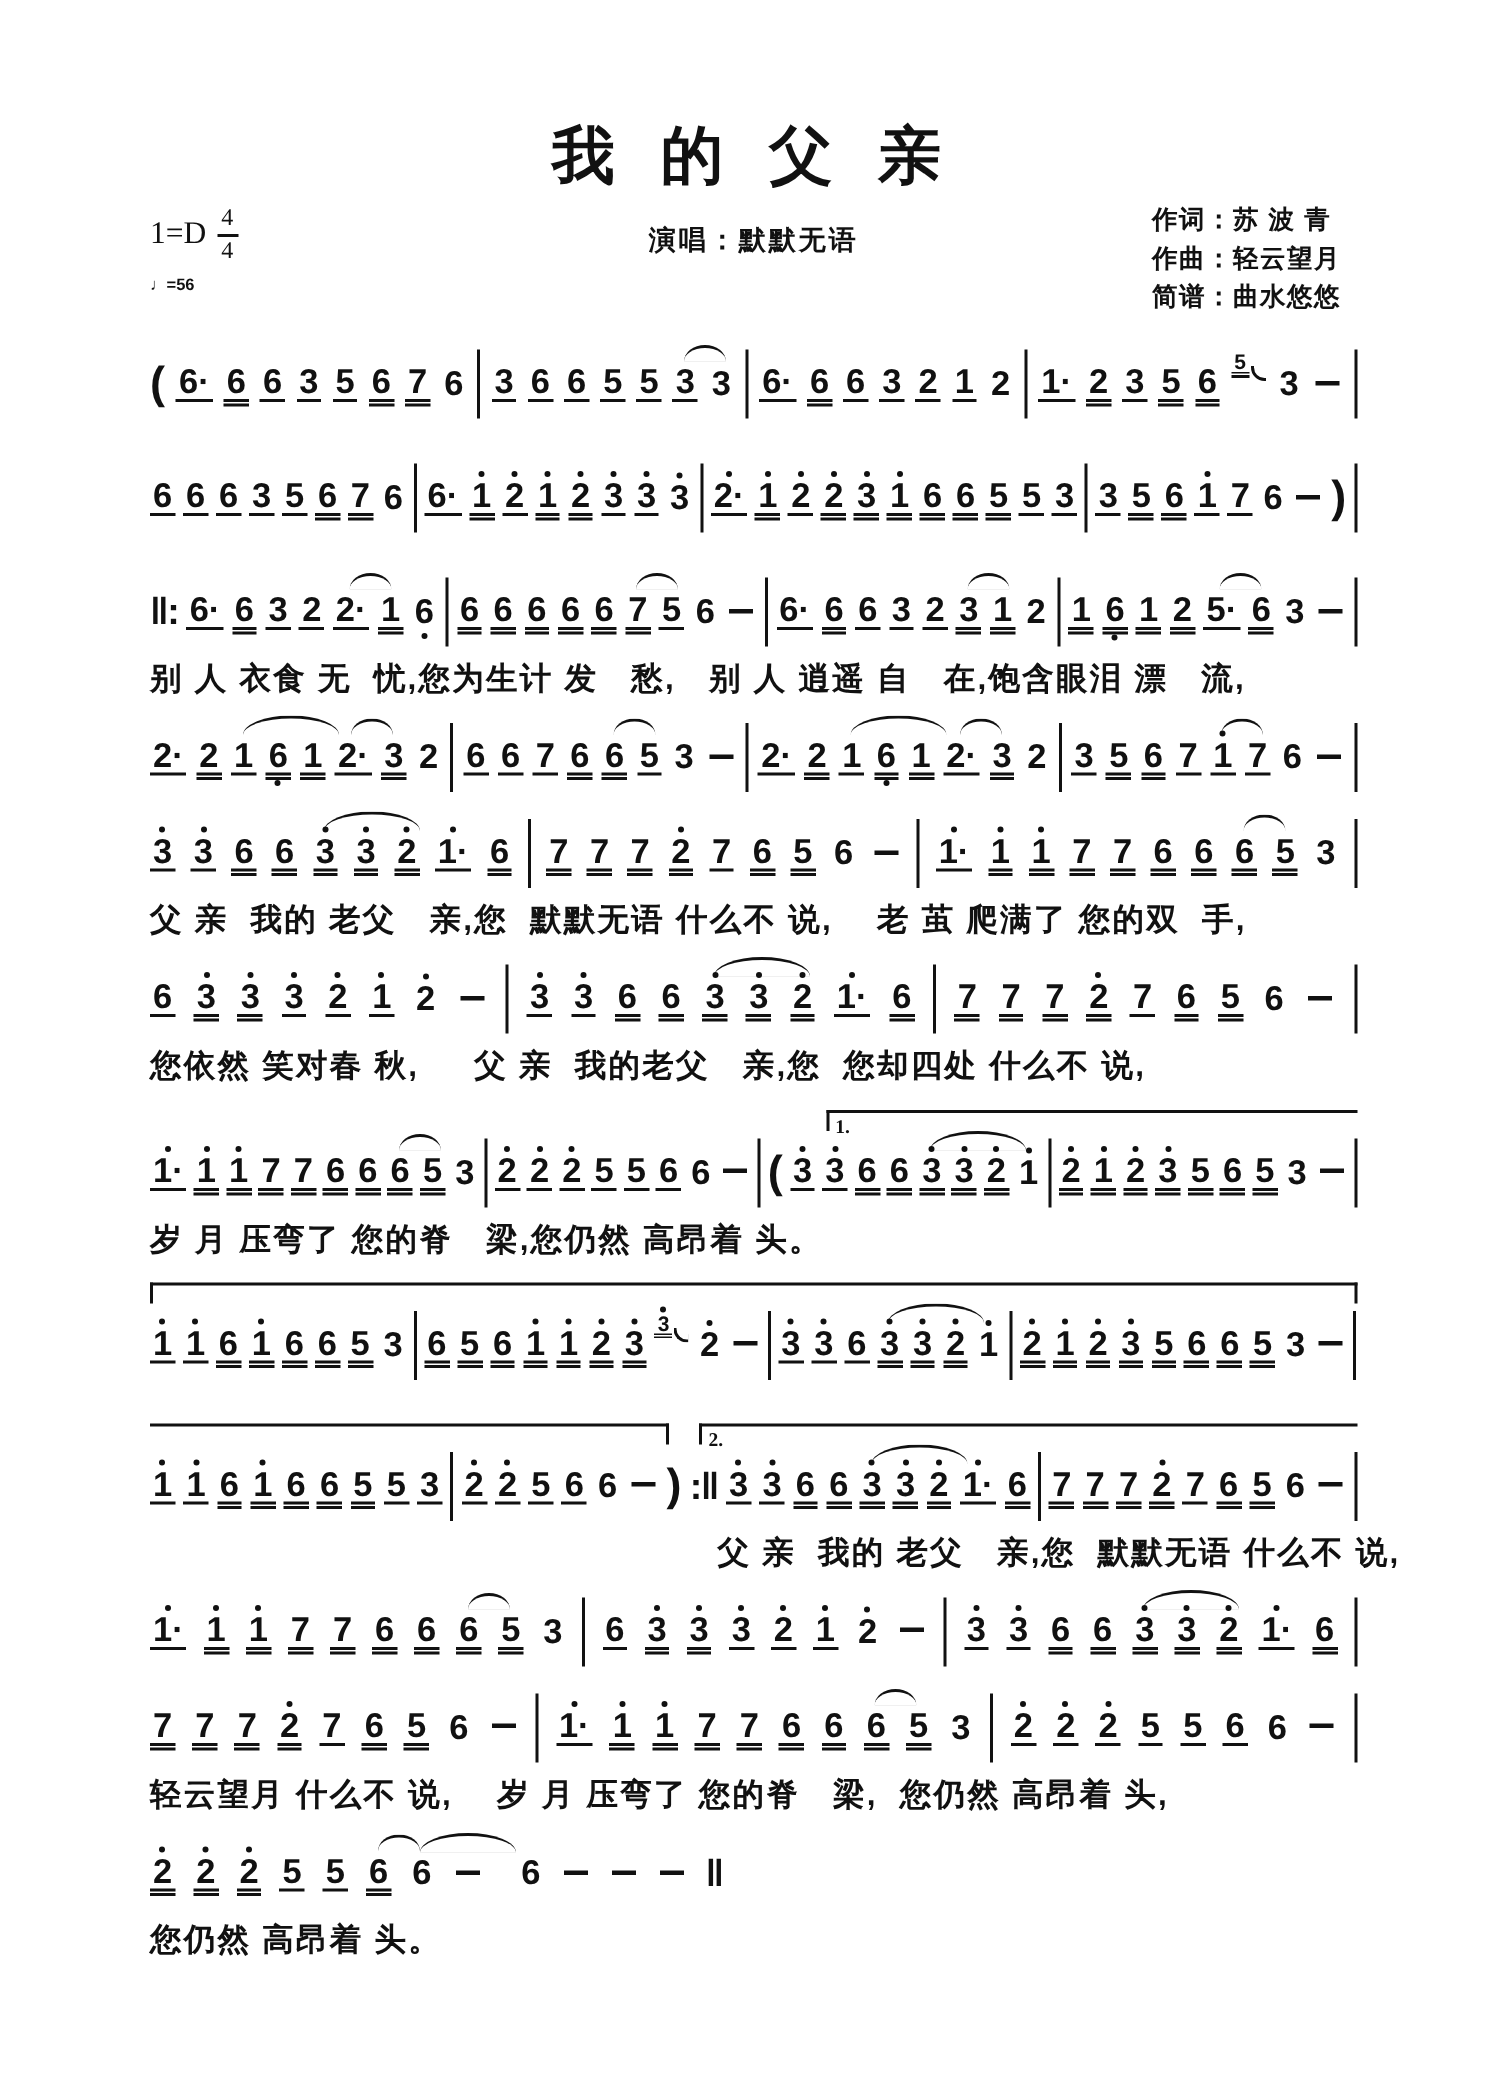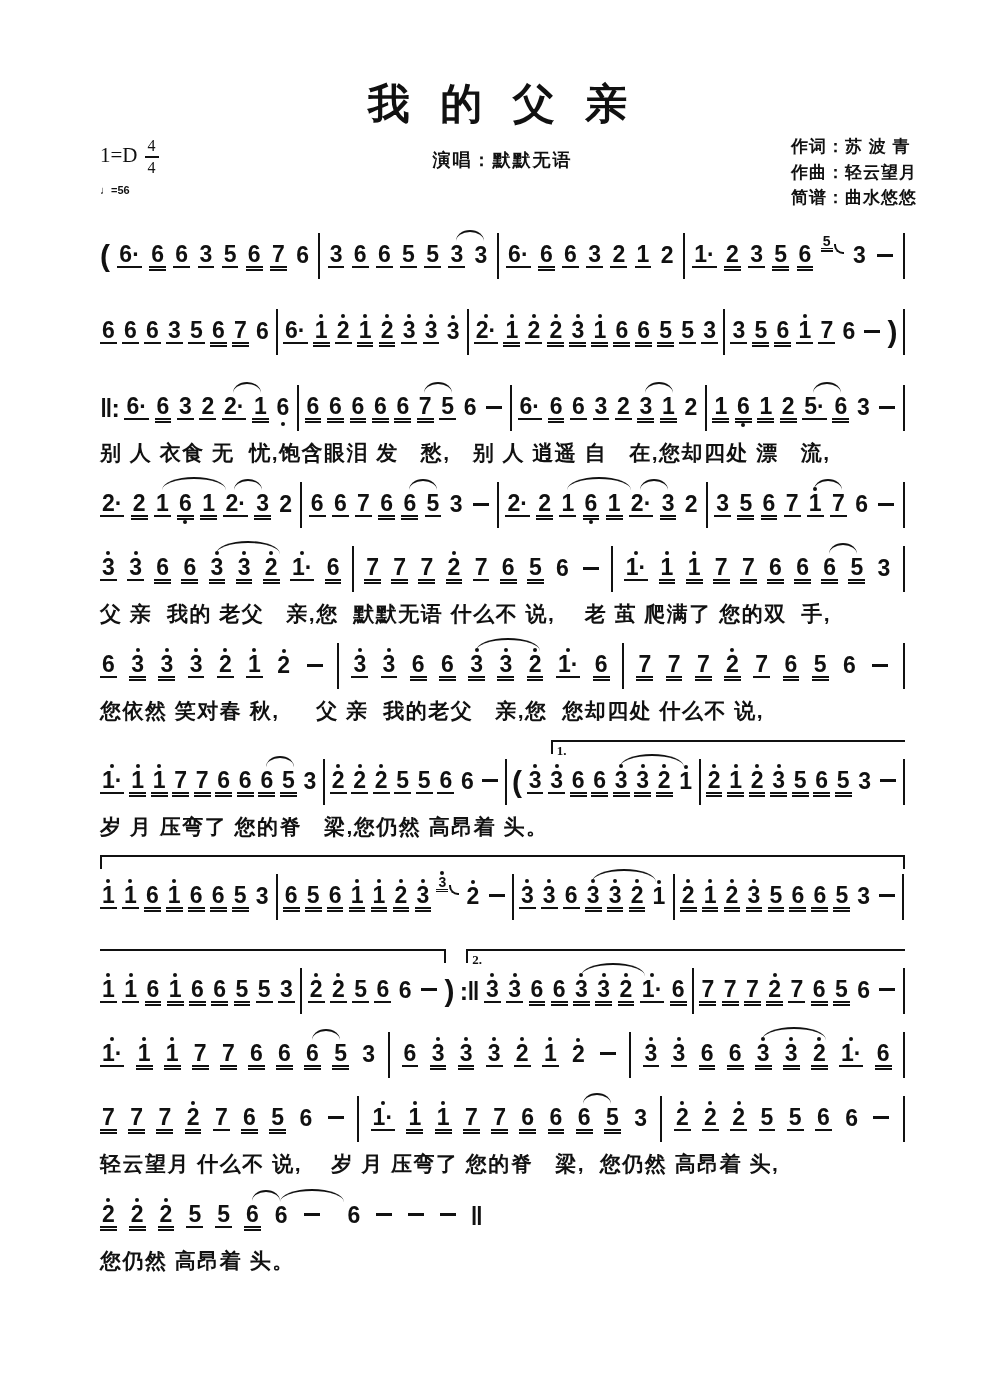--- a/index.html
+++ b/index.html
@@ -12,21 +12,21 @@
   .title{margin:16px;text-align:center;font-family:"Liberation Serif","DejaVu Serif",serif;
          font-size:42px;font-weight:bold;letter-spacing:10px;}
   .performer{text-align:center;font-size:18px;font-weight:600;margin-top:16px;letter-spacing:2px;}
   .keyblock{position:absolute;left:100px;top:138px;font-family:"Liberation Serif","DejaVu Serif",serif;
             font-size:21px;font-weight:normal;}
   .frac{display:inline-block;vertical-align:middle;text-align:center;margin-left:7px;
         font-size:16px;line-height:1;}
   .frac .num{display:block;border-bottom:2px solid #111;padding:0 3px 2px;}
   .frac .den{display:block;padding-top:2px;}
   .tempo{position:absolute;left:100px;top:184px;font-size:11px;font-weight:bold;}
-  .credits{position:absolute;right:83px;top:134px;font-size:17px;font-weight:600;
+  .credits{position:absolute;right:106px;top:134px;font-size:17px;font-weight:600;
            line-height:1.5;letter-spacing:1px;text-align:left;}
 
   
   #score{margin-top:60px;}
   .sysline{position:relative;}
   .sysline.no-lyr{margin-bottom:28px;}
   .sysline.has-lyr{margin-bottom:16px;}
   .sysline.vspace{padding-top:18px;}
   .music-row{display:flex;justify-content:space-between;align-items:center;height:48px;}
   .music-row.short{justify-content:flex-start;gap:12px;width:46%;}
@@ -634,21 +634,21 @@
           </span>
           <span class="note">
             <span class="ad"></span>
             <span class="core" style="display: flex; align-items: center; height: 24px;">
               <span class="dash"></span>
             </span>
             <span class="bd"></span>
           </span>
           <span class="barline"></span>
         </div>
-        <div class="lyrics">别 人 衣食 无  忧,饱含眼泪 发   愁,   别 人 逍遥 自   在,您却四处 漂   流,</div>
+        <div class="lyrics">别 人 衣食 无  忧,您为生计 发   愁,   别 人 逍遥 自   在,饱含眼泪 漂   流,</div>
       </div>
       <div class="sysline has-lyr">
         <div class="music-row">
           <span class="note u1">
             <span class="ad"></span>
             <span class="core">2<span class="aug">·</span></span>
             <span class="bd"></span>
           </span>
           <span class="note u2">
             <span class="ad"></span>
@@ -1823,20 +1823,21 @@
           </span>
           <span class="note">
             <span class="ad"></span>
             <span class="core" style="display: flex; align-items: center; height: 24px;">
               <span class="dash"></span>
             </span>
             <span class="bd"></span>
           </span>
           <span class="barline"></span>
         </div>
+        <div class="lyrics" style="padding-left: 47%;">父 亲  我的 老父   亲,您  默默无语 什么不 说,</div>
       </div>
       <div class="sysline has-lyr">
         <div class="music-row">
           <span class="note u1">
             <span class="ad">
               <i class="dot"></i>
             </span>
             <span class="core">1<span class="aug">·</span></span>
             <span class="bd"></span>
           </span>

